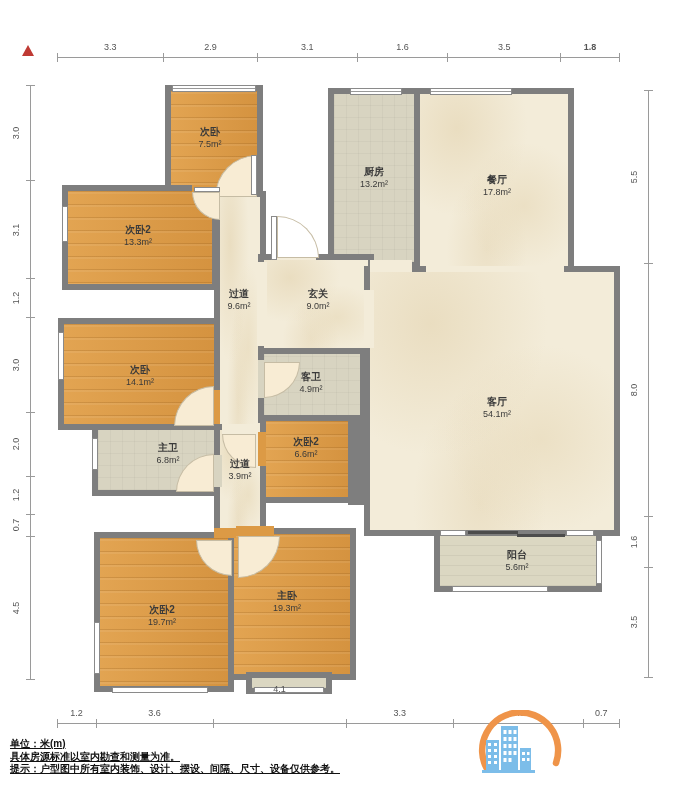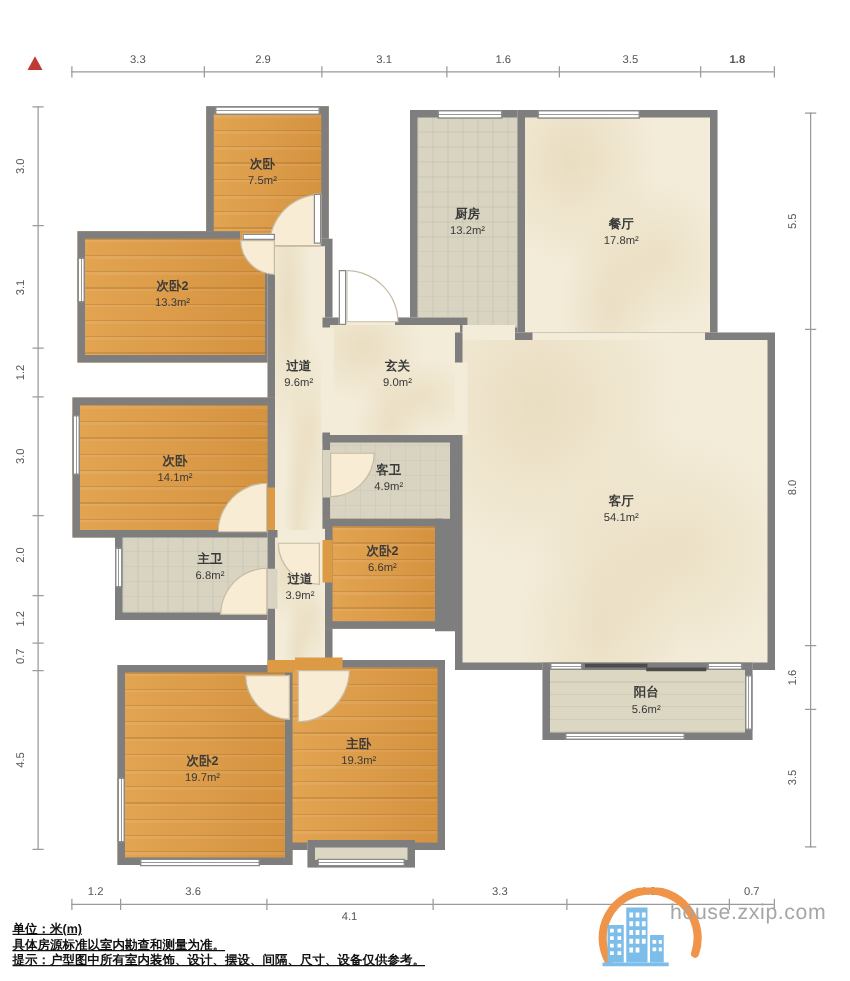--- a/index.html
+++ b/index.html
@@ -186,21 +186,21 @@
       <div class="dimlabel" style="left: 484.355px; top: 42px; width: 40px; height: 12px;">3.5</div>
       <div class="tick" style="left: 560.38px; top: 53px; width: 1px; height: 9px;"></div>
       <div class="dimlabel" style="left: 569.95px; top: 42px; width: 40px; height: 12px; font-weight: bold;">1.8</div>
       <div class="tick" style="left: 618.52px; top: 53px; width: 1px; height: 9px;"></div>
       <div class="dimline" style="left: 57px; top: 723px; width: 562.25px; height: 1px;"></div>
       <div class="tick" style="left: 56.5px; top: 719px; width: 1px; height: 9px;"></div>
       <div class="dimlabel" style="left: 56.5px; top: 708px; width: 40px; height: 12px;">1.2</div>
       <div class="tick" style="left: 95.5px; top: 719px; width: 1px; height: 9px;"></div>
       <div class="dimlabel" style="left: 134.5px; top: 708px; width: 40px; height: 12px;">3.6</div>
       <div class="tick" style="left: 212.5px; top: 719px; width: 1px; height: 9px;"></div>
-      <div class="dimlabel" style="left: 259.625px; top: 728px; width: 40px; height: 12px;">4.1</div>
+      <div class="dimlabel" style="left: 259.625px; top: 684px; width: 40px; height: 12px;">4.1</div>
       <div class="tick" style="left: 345.75px; top: 719px; width: 1px; height: 9px;"></div>
       <div class="dimlabel" style="left: 379.875px; top: 708px; width: 40px; height: 12px;">3.3</div>
       <div class="tick" style="left: 453px; top: 719px; width: 1px; height: 9px;"></div>
       <div class="dimlabel" style="left: 498.5px; top: 708px; width: 40px; height: 12px;">4.0</div>
       <div class="tick" style="left: 583px; top: 719px; width: 1px; height: 9px;"></div>
       <div class="dimlabel" style="left: 581.375px; top: 708px; width: 40px; height: 12px;">0.7</div>
       <div class="tick" style="left: 618.75px; top: 719px; width: 1px; height: 9px;"></div>
       <div class="dimline" style="left: 30px; top: 85px; width: 1px; height: 594.66px;"></div>
       <div class="tick" style="left: 26px; top: 84.5px; width: 9px; height: 1px;"></div>
       <div class="dimlabel vert" style="left: -3px; top: 126.7px; width: 40px; height: 12px;">3.0</div>
@@ -269,15 +269,14 @@
           <rect x="55.5" y="48" width="3" height="4"></rect>
             <rect x="60.5" y="48" width="3" height="4"></rect>
           <rect x="74" y="42" width="3" height="3"></rect>
             <rect x="79" y="42" width="2.5" height="3"></rect>
           <rect x="74" y="48" width="3" height="3"></rect>
             <rect x="79" y="48" width="2.5" height="3"></rect>
         </g>
       </g>
     </svg>
   </div>
-  <div class="wm-domain">house.zxip.com</div>
 
 </div>
 
 </body></html>

